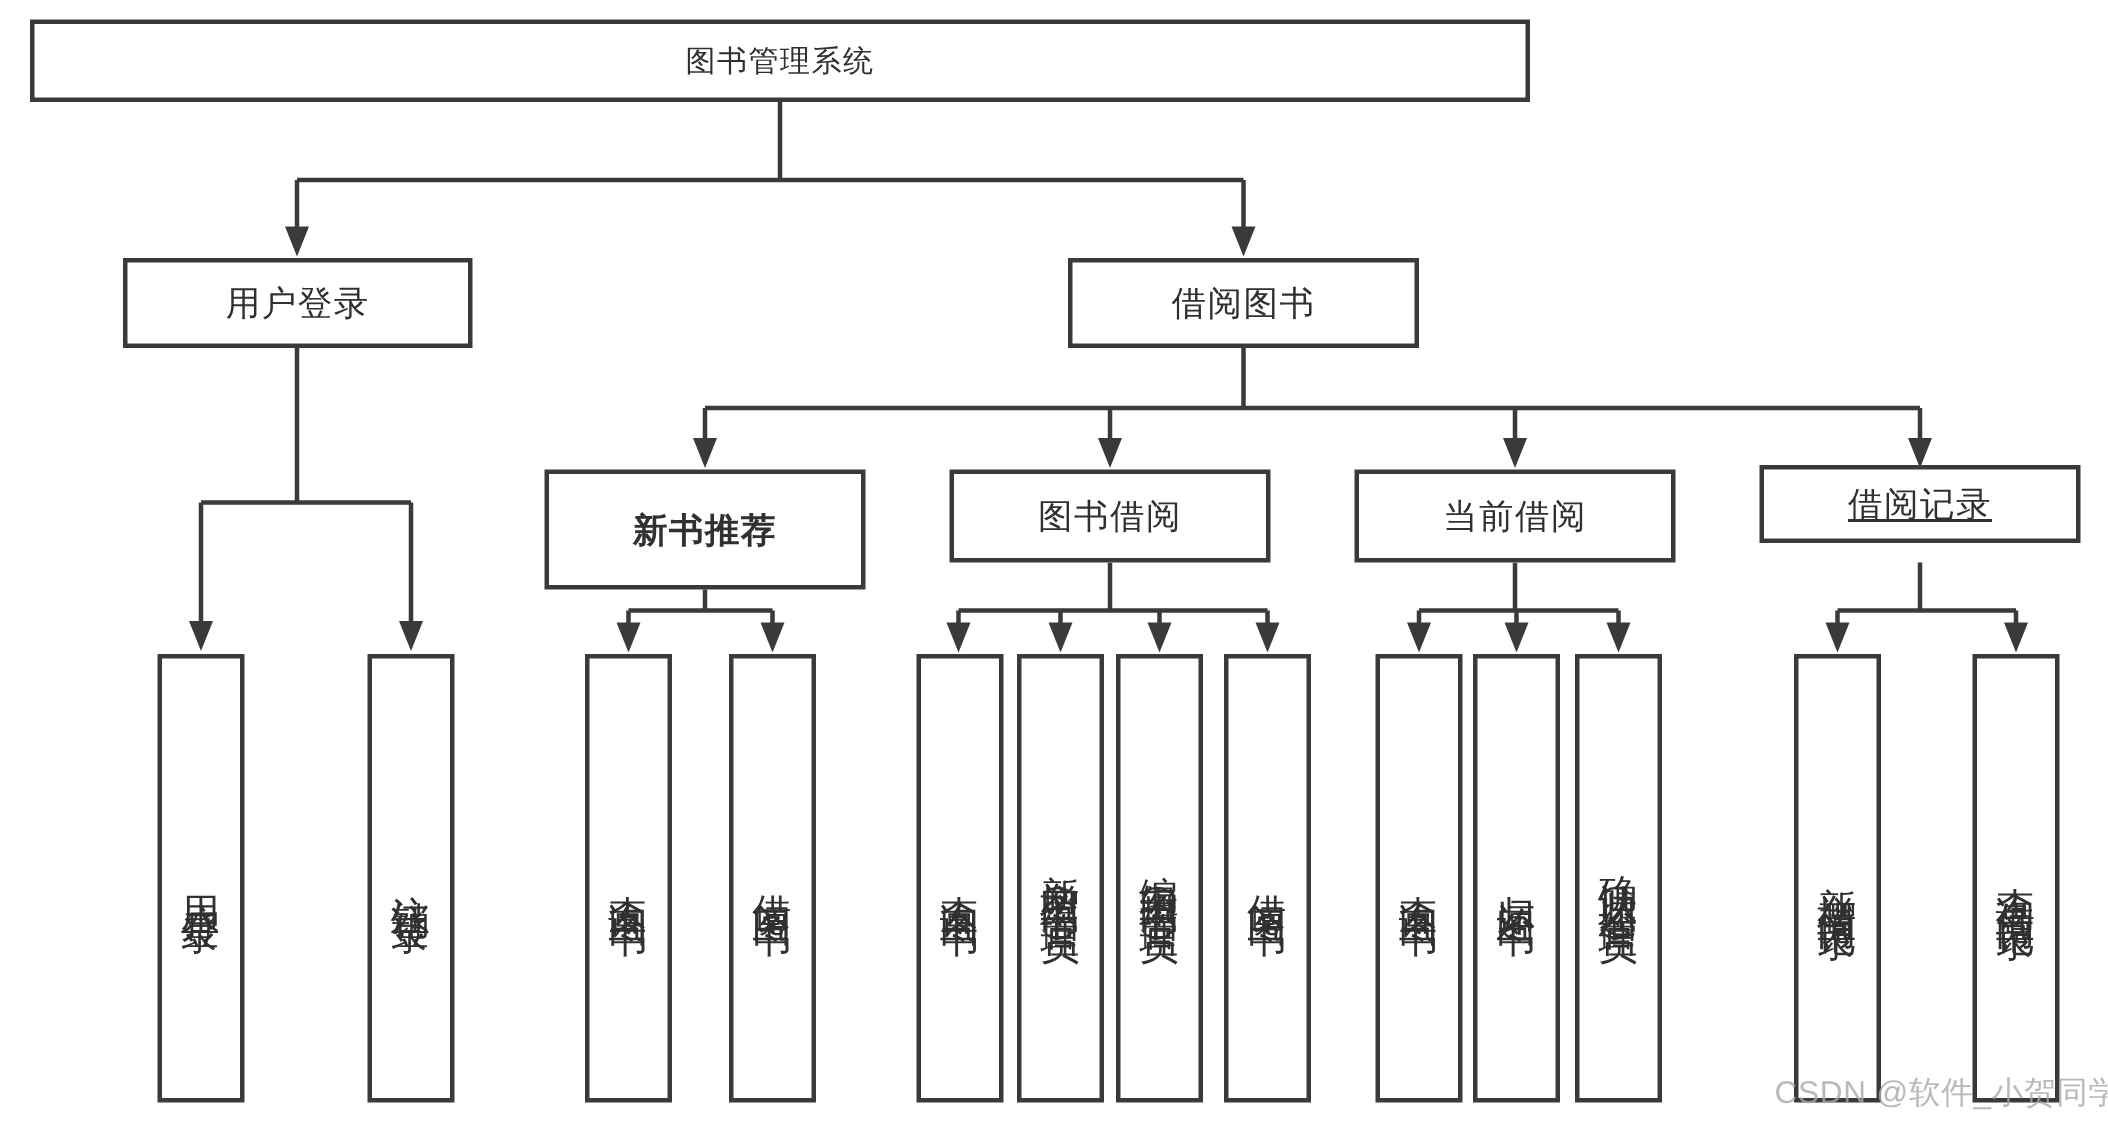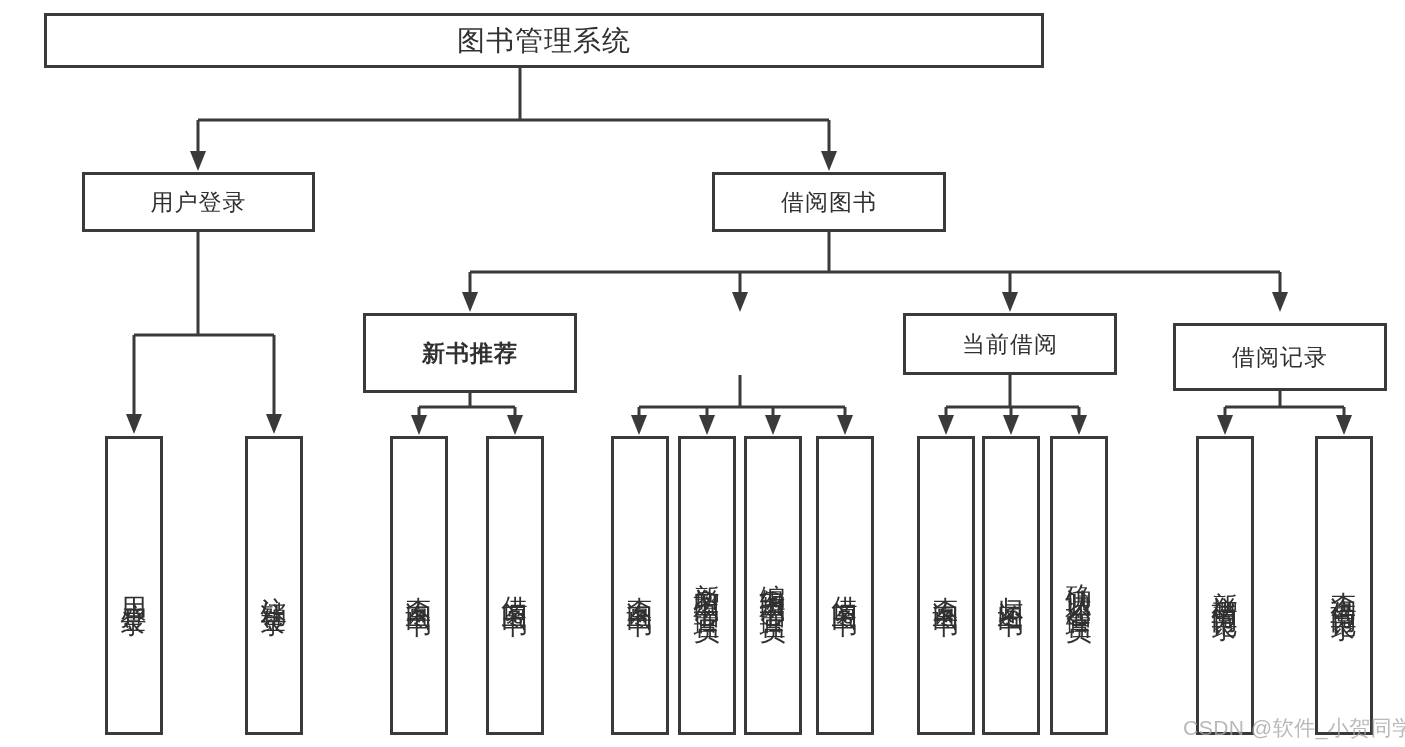--- a/index.html
+++ b/index.html
@@ -8,21 +8,21 @@
     font-family:"Liberation Sans","DejaVu Sans",sans-serif; overflow:hidden;
   }
   svg.connectors { position:absolute; left:0; top:0; z-index:1; }
   .node {
     position:absolute; box-sizing:border-box; z-index:2;
     border:3px solid #3a3a3a; background:#ffffff; color:#303030;
     display:flex; align-items:center; justify-content:center;
     text-align:center;
   }
   .h-node { font-size:23px; letter-spacing:1px; }
-  .root   { font-size:28px;margin-left:24px; }
+  .root   { font-size:20px; }
   .v-node span {
     writing-mode:vertical-rl; font-size:26px; letter-spacing:5px;
     line-height:1; display:block;
   }
   .watermark {
     position:absolute; z-index:5; left:1183px; top:714px;
     font-size:21px; color:rgba(168,168,168,0.8); white-space:nowrap;
     letter-spacing:0.5px;
   }
 </style>
@@ -78,24 +78,27 @@
   <div class="node h-node" style="left:82px; top:172px; width:233px; height:60px;">
     <span>用户登录</span>
   </div>
   <div class="node h-node" style="left:712px; top:172px; width:234px; height:60px;">
     <span>借阅图书</span>
   </div>
 
   <div class="node h-node" style="left:363px; top:313px; width:214px; height:80px;font-weight:bold;">
     <span>新书推荐</span>
   </div>
+  <div class="node h-node" style="left:633px; top:313px; width:214px; height:62px;">
+    <span>图书借阅</span>
+  </div>
   <div class="node h-node" style="left:903px; top:313px; width:214px; height:62px;align-items:center;">
     <span>当前借阅</span>
   </div>
-  <div class="node h-node" style="left:1173px; top:323px; width:214px; height:68px;">
+  <div class="node h-node" style="left:1173px; top:310px; width:214px; height:52px;text-decoration:underline;">
     <span>借阅记录</span>
   </div>
 
   <div class="node v-node" style="left:105px; top:436px; width:58px; height:299px;">
     <span>用户登录</span>
   </div>
   <div class="node v-node" style="left:245px; top:436px; width:58px; height:299px;">
     <span>注销登录</span>
   </div>
 

